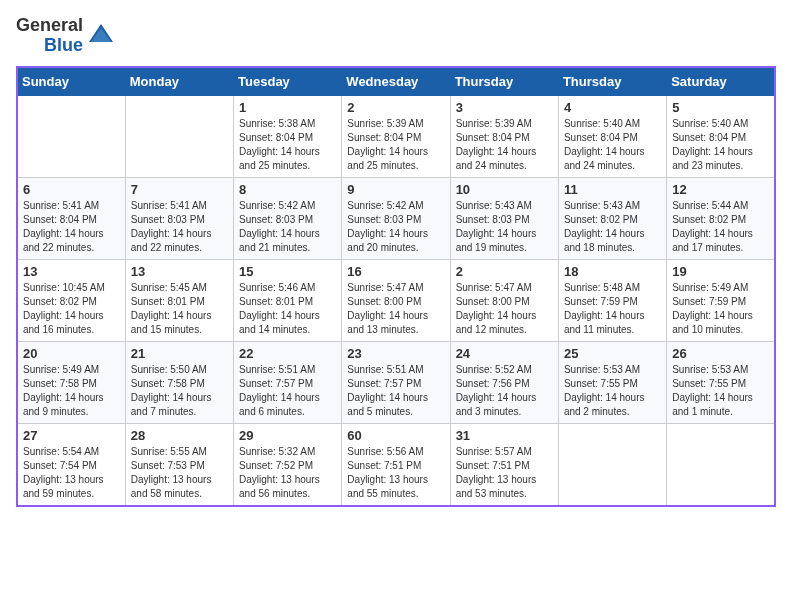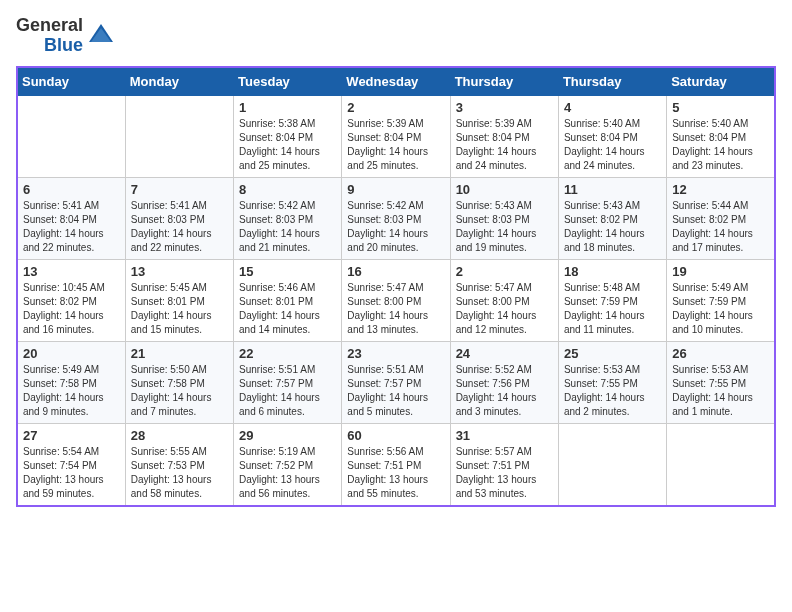--- a/index.html
+++ b/index.html
@@ -299,21 +299,21 @@
 Daylight: 13 hours and 59 minutes.</div>
         </td>
         <td>
           <div class="day-number">28</div>
           <div class="day-detail">Sunrise: 5:55 AM
 Sunset: 7:53 PM
 Daylight: 13 hours and 58 minutes.</div>
         </td>
         <td>
           <div class="day-number">29</div>
-          <div class="day-detail">Sunrise: 5:19 AM
+          <div class="day-detail">Sunrise: 5:32 AM
 Sunset: 7:52 PM
 Daylight: 13 hours and 56 minutes.</div>
         </td>
         <td>
           <div class="day-number">60</div>
           <div class="day-detail">Sunrise: 5:56 AM
 Sunset: 7:51 PM
 Daylight: 13 hours and 55 minutes.</div>
         </td>
         <td>

